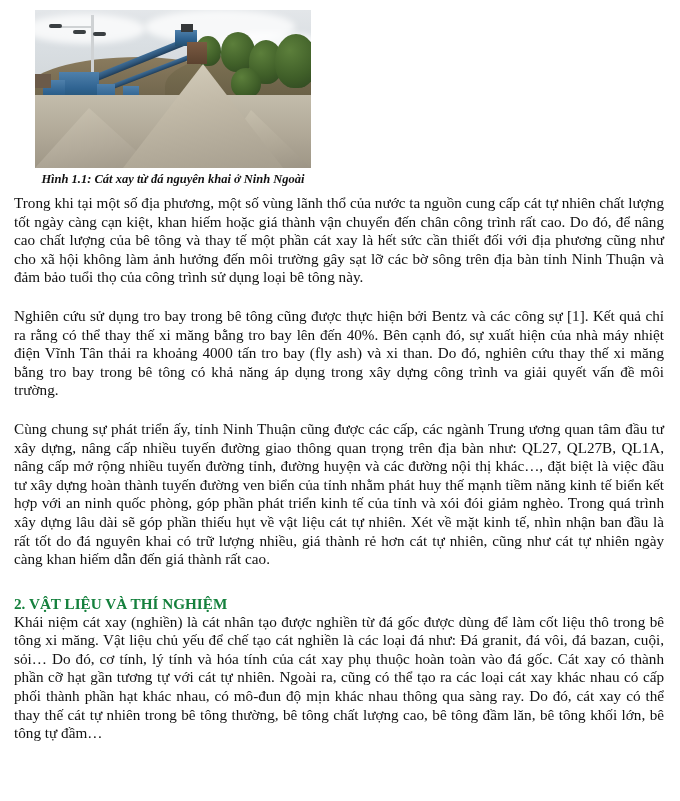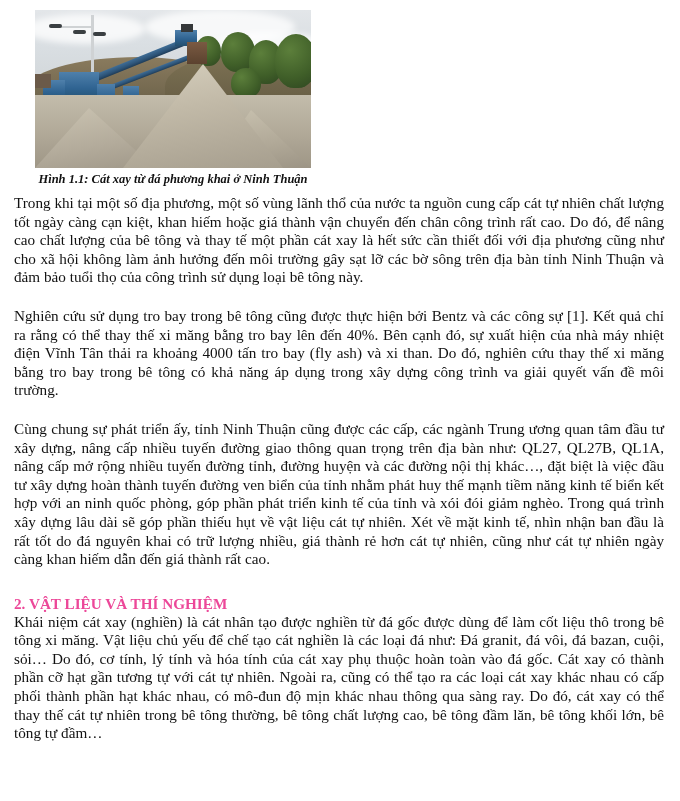--- a/index.html
+++ b/index.html
@@ -207,21 +207,21 @@
     hyphens: none;
   }
   p.para + p.para { margin-top: 20px; }
 
   h2.h-main {
     margin: 25px 0 0 0;
     font-family: "Liberation Serif", "DejaVu Serif", serif;
     font-size: 15.2px;
     line-height: 19px;
     font-weight: bold;
-    color: #ec4899;
+    color: #15803d;
   }
   h3.h-sub {
     margin: 9px 0 0 0;
     font-family: "Liberation Serif", "DejaVu Serif", serif;
     font-size: 15.2px;
     line-height: 19px;
     font-weight: bold;
     color: #111;
   }
   h3.h-sub + p.para { margin-top: 7px; }
@@ -264,21 +264,21 @@
         <div class="ph1-machine" style="left:8px; top:70px; width:22px; height:22px;"></div>
         <div class="ph1-machine" style="left:62px; top:74px; width:18px; height:24px;"></div>
         <div class="ph1-machine" style="left:88px; top:76px; width:16px; height:20px;"></div>
         <div class="ph1-machine" style="left:0px; top:64px; width:16px; height:14px; background:#6b5a49;"></div>
 
         <div class="ph1-ground"></div>
         <div class="ph1-midpile"></div>
         <div class="ph1-rpile"></div>
         <div class="ph1-bigpile"></div>
       </div>
-      <div class="figcaption">Hình 1.1: Cát xay từ đá phương khai ở Ninh Thuận</div>
+      <div class="figcaption">Hình 1.1: Cát xay từ đá nguyên khai ở Ninh Ngoài</div>
     </div>
 
   </div>
 
   <div class="body-text">
     <p class="para">Trong khi tại một số địa phương, một số vùng lãnh thổ của nước ta nguồn cung cấp cát tự nhiên chất lượng tốt ngày càng cạn kiệt, khan hiếm hoặc giá thành vận chuyển đến chân công trình rất cao. Do đó, để nâng cao chất lượng của bê tông và thay tế một phần cát xay là hết sức cần thiết đối với địa phương cũng như cho xã hội không làm ảnh hưởng đến môi trường gây sạt lỡ các bờ sông trên địa bàn tỉnh Ninh Thuận và đảm bảo tuổi thọ của công trình sử dụng loại bê tông này.</p>
     <p class="para">Nghiên cứu sử dụng tro bay trong bê tông cũng được thực hiện bởi Bentz và các công sự [1]. Kết quả chỉ ra rằng có thể thay thế xi măng bằng tro bay lên đến 40%. Bên cạnh đó, sự xuất hiện của nhà máy nhiệt điện Vĩnh Tân thải ra khoảng 4000 tấn tro bay (fly ash) và xi than. Do đó, nghiên cứu thay thế xi măng bằng tro bay trong bê tông có khả năng áp dụng trong xây dựng công trình va giải quyết vấn đề môi trường.</p>
     <p class="para">Cùng chung sự phát triển ấy, tỉnh Ninh Thuận cũng được các cấp, các ngành Trung ương quan tâm đầu tư xây dựng, nâng cấp nhiều tuyến đường giao thông quan trọng trên địa bàn như: QL27, QL27B, QL1A, nâng cấp mở rộng nhiều tuyến đường tỉnh, đường huyện và các đường nội thị khác…, đặt biệt là việc đầu tư xây dựng hoàn thành tuyến đường ven biển của tỉnh nhằm phát huy thế mạnh tiềm năng kinh tế biển kết hợp với an ninh quốc phòng, góp phần phát triển kinh tế của tỉnh và xói đói giảm nghèo. Trong quá trình xây dựng lâu dài sẽ góp phần thiếu hụt về vật liệu cát tự nhiên. Xét về mặt kinh tế, nhìn nhận ban đầu là rất tốt do đá nguyên khai có trữ lượng nhiều, giá thành rẻ hơn cát tự nhiên, cũng như cát tự nhiên ngày càng khan hiếm dẫn đến giá thành rất cao.</p>
     <h2 class="h-main">2. VẬT LIỆU VÀ THÍ NGHIỆM</h2>
     <p class="para">Khái niệm cát xay (nghiền) là cát nhân tạo được nghiền từ đá gốc được dùng để làm cốt liệu thô trong bê tông xi măng. Vật liệu chủ yếu để chế tạo cát nghiền là các loại đá như: Đá granit, đá vôi, đá bazan, cuội, sỏi… Do đó, cơ tính, lý tính và hóa tính của cát xay phụ thuộc hoàn toàn vào đá gốc. Cát xay có thành phần cỡ hạt gần tương tự với cát tự nhiên. Ngoài ra, cũng có thể tạo ra các loại cát xay khác nhau có cấp phối thành phần hạt khác nhau, có mô-đun độ mịn khác nhau thông qua sàng ray. Do đó, cát xay có thể thay thế cát tự nhiên trong bê tông thường, bê tông chất lượng cao, bê tông đầm lăn, bê tông khối lớn, bê tông tự đầm…</p>

